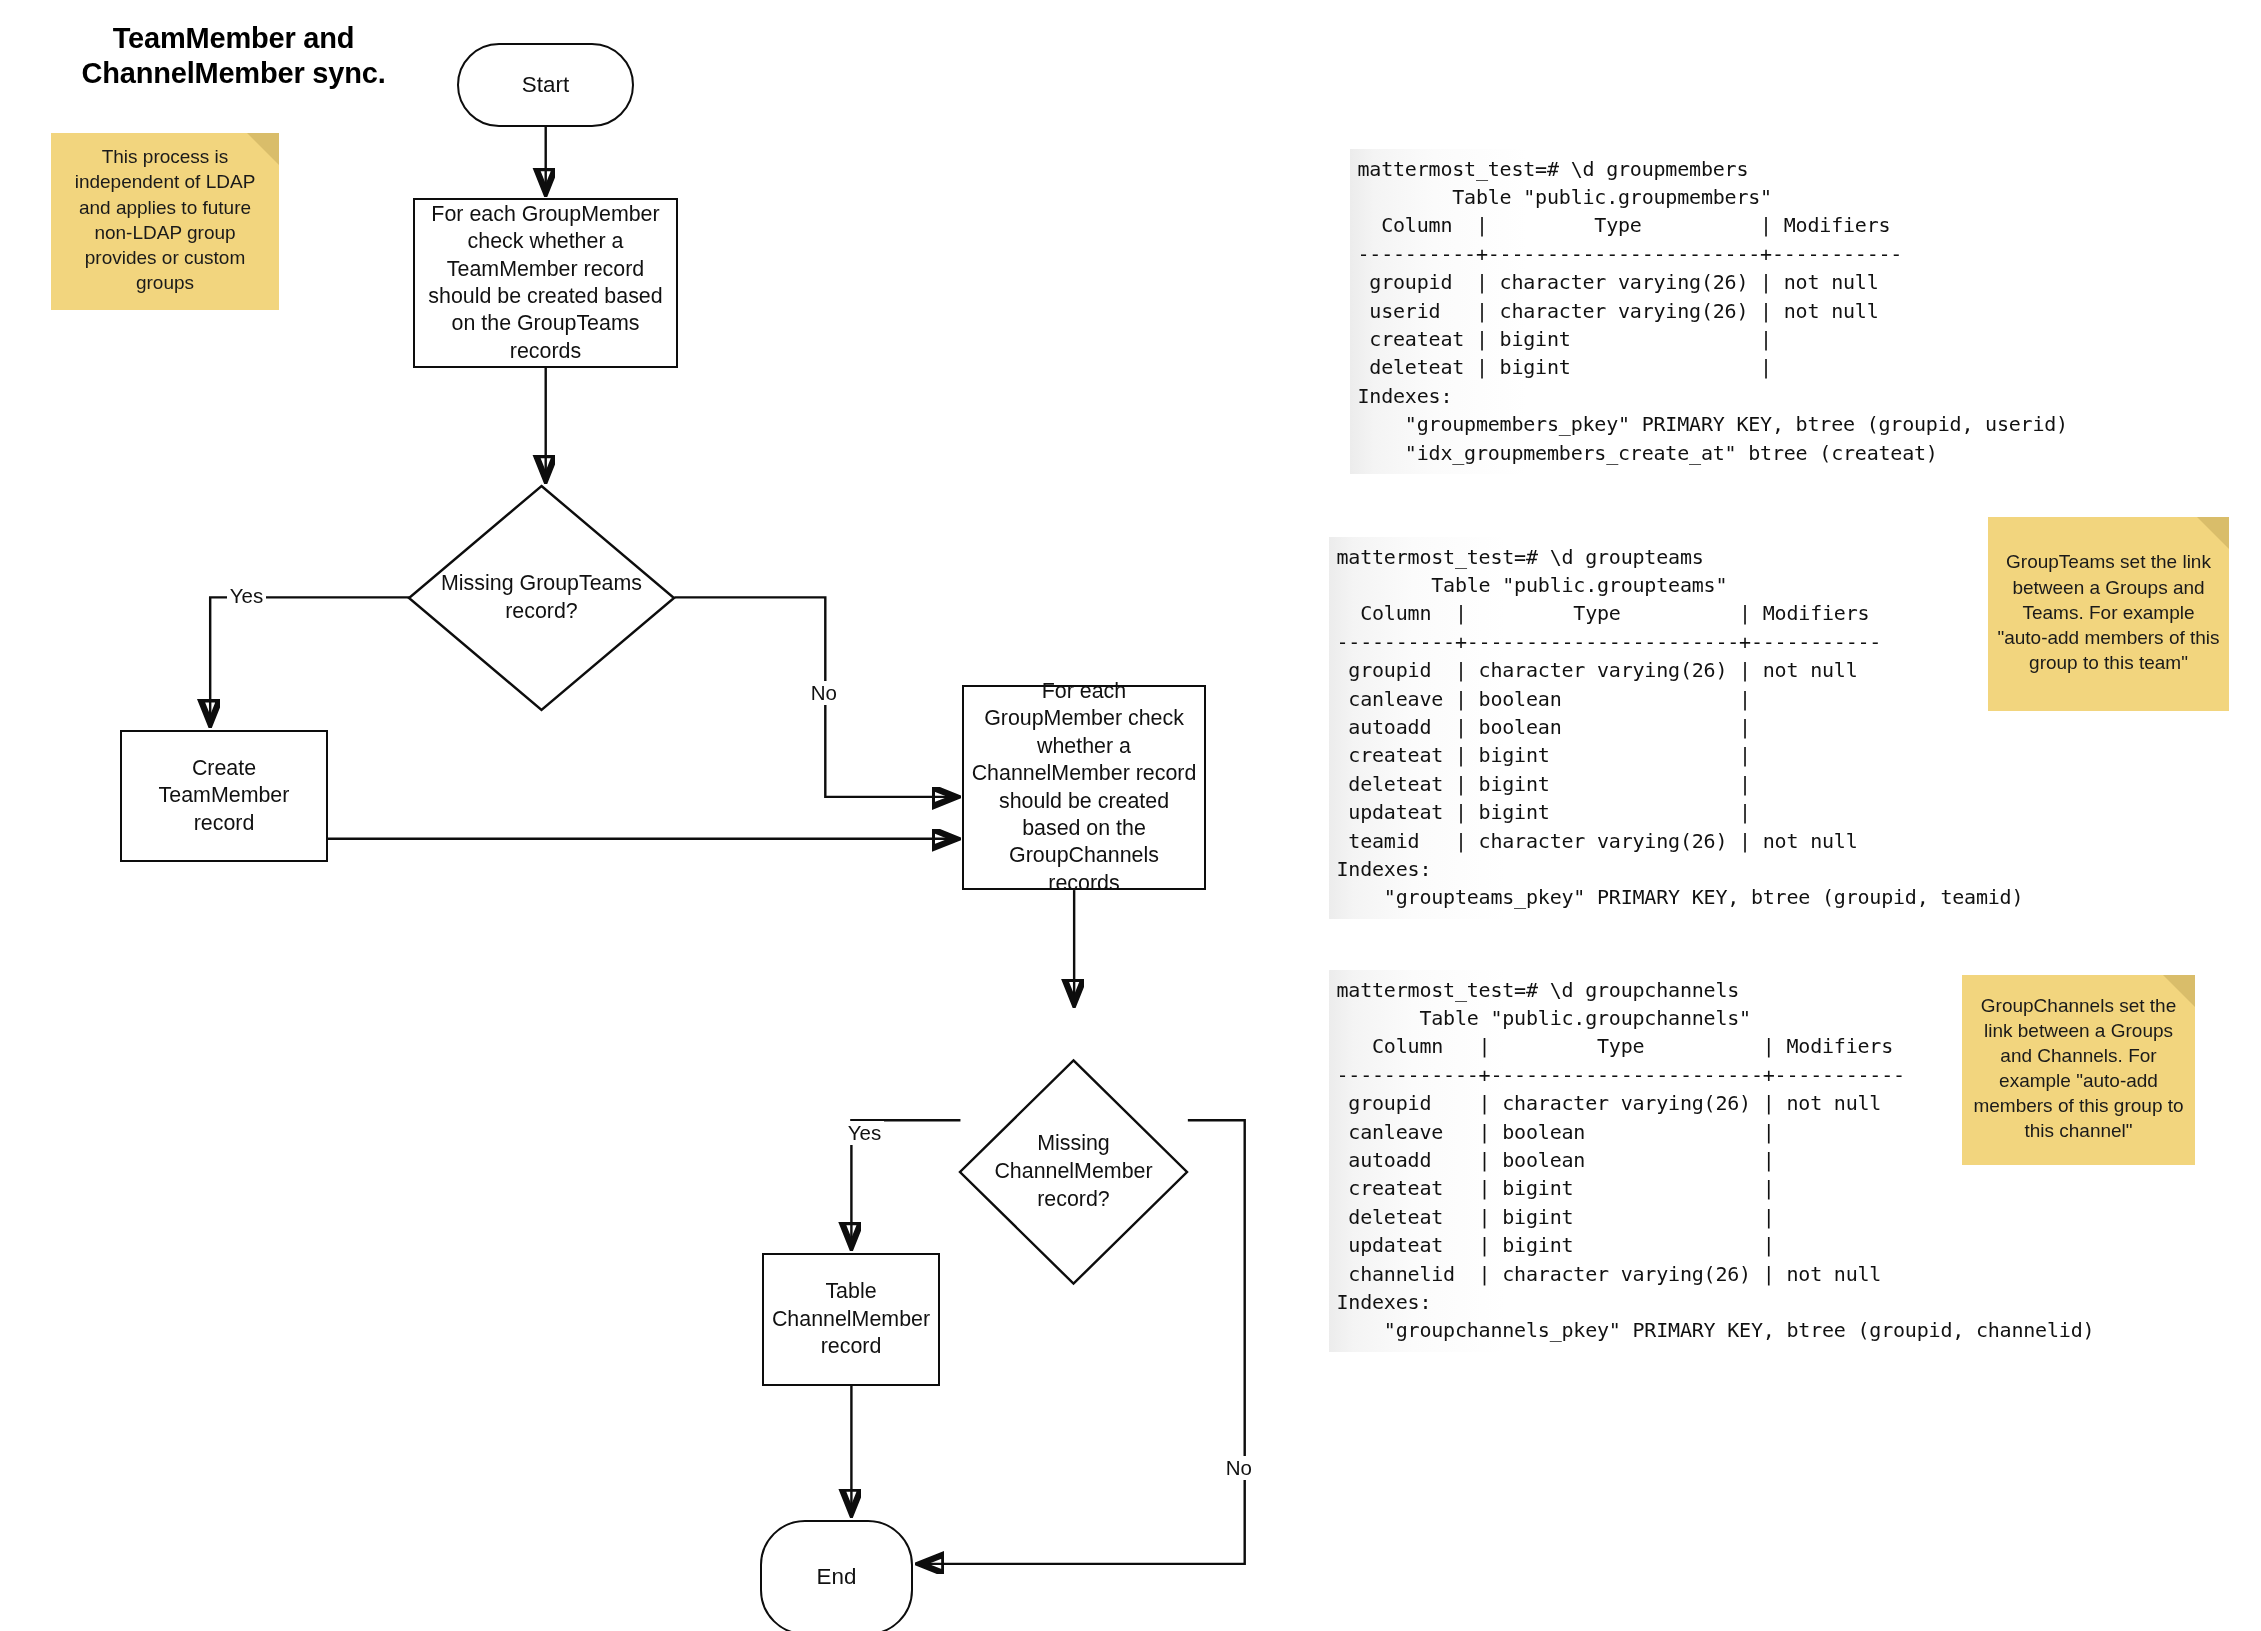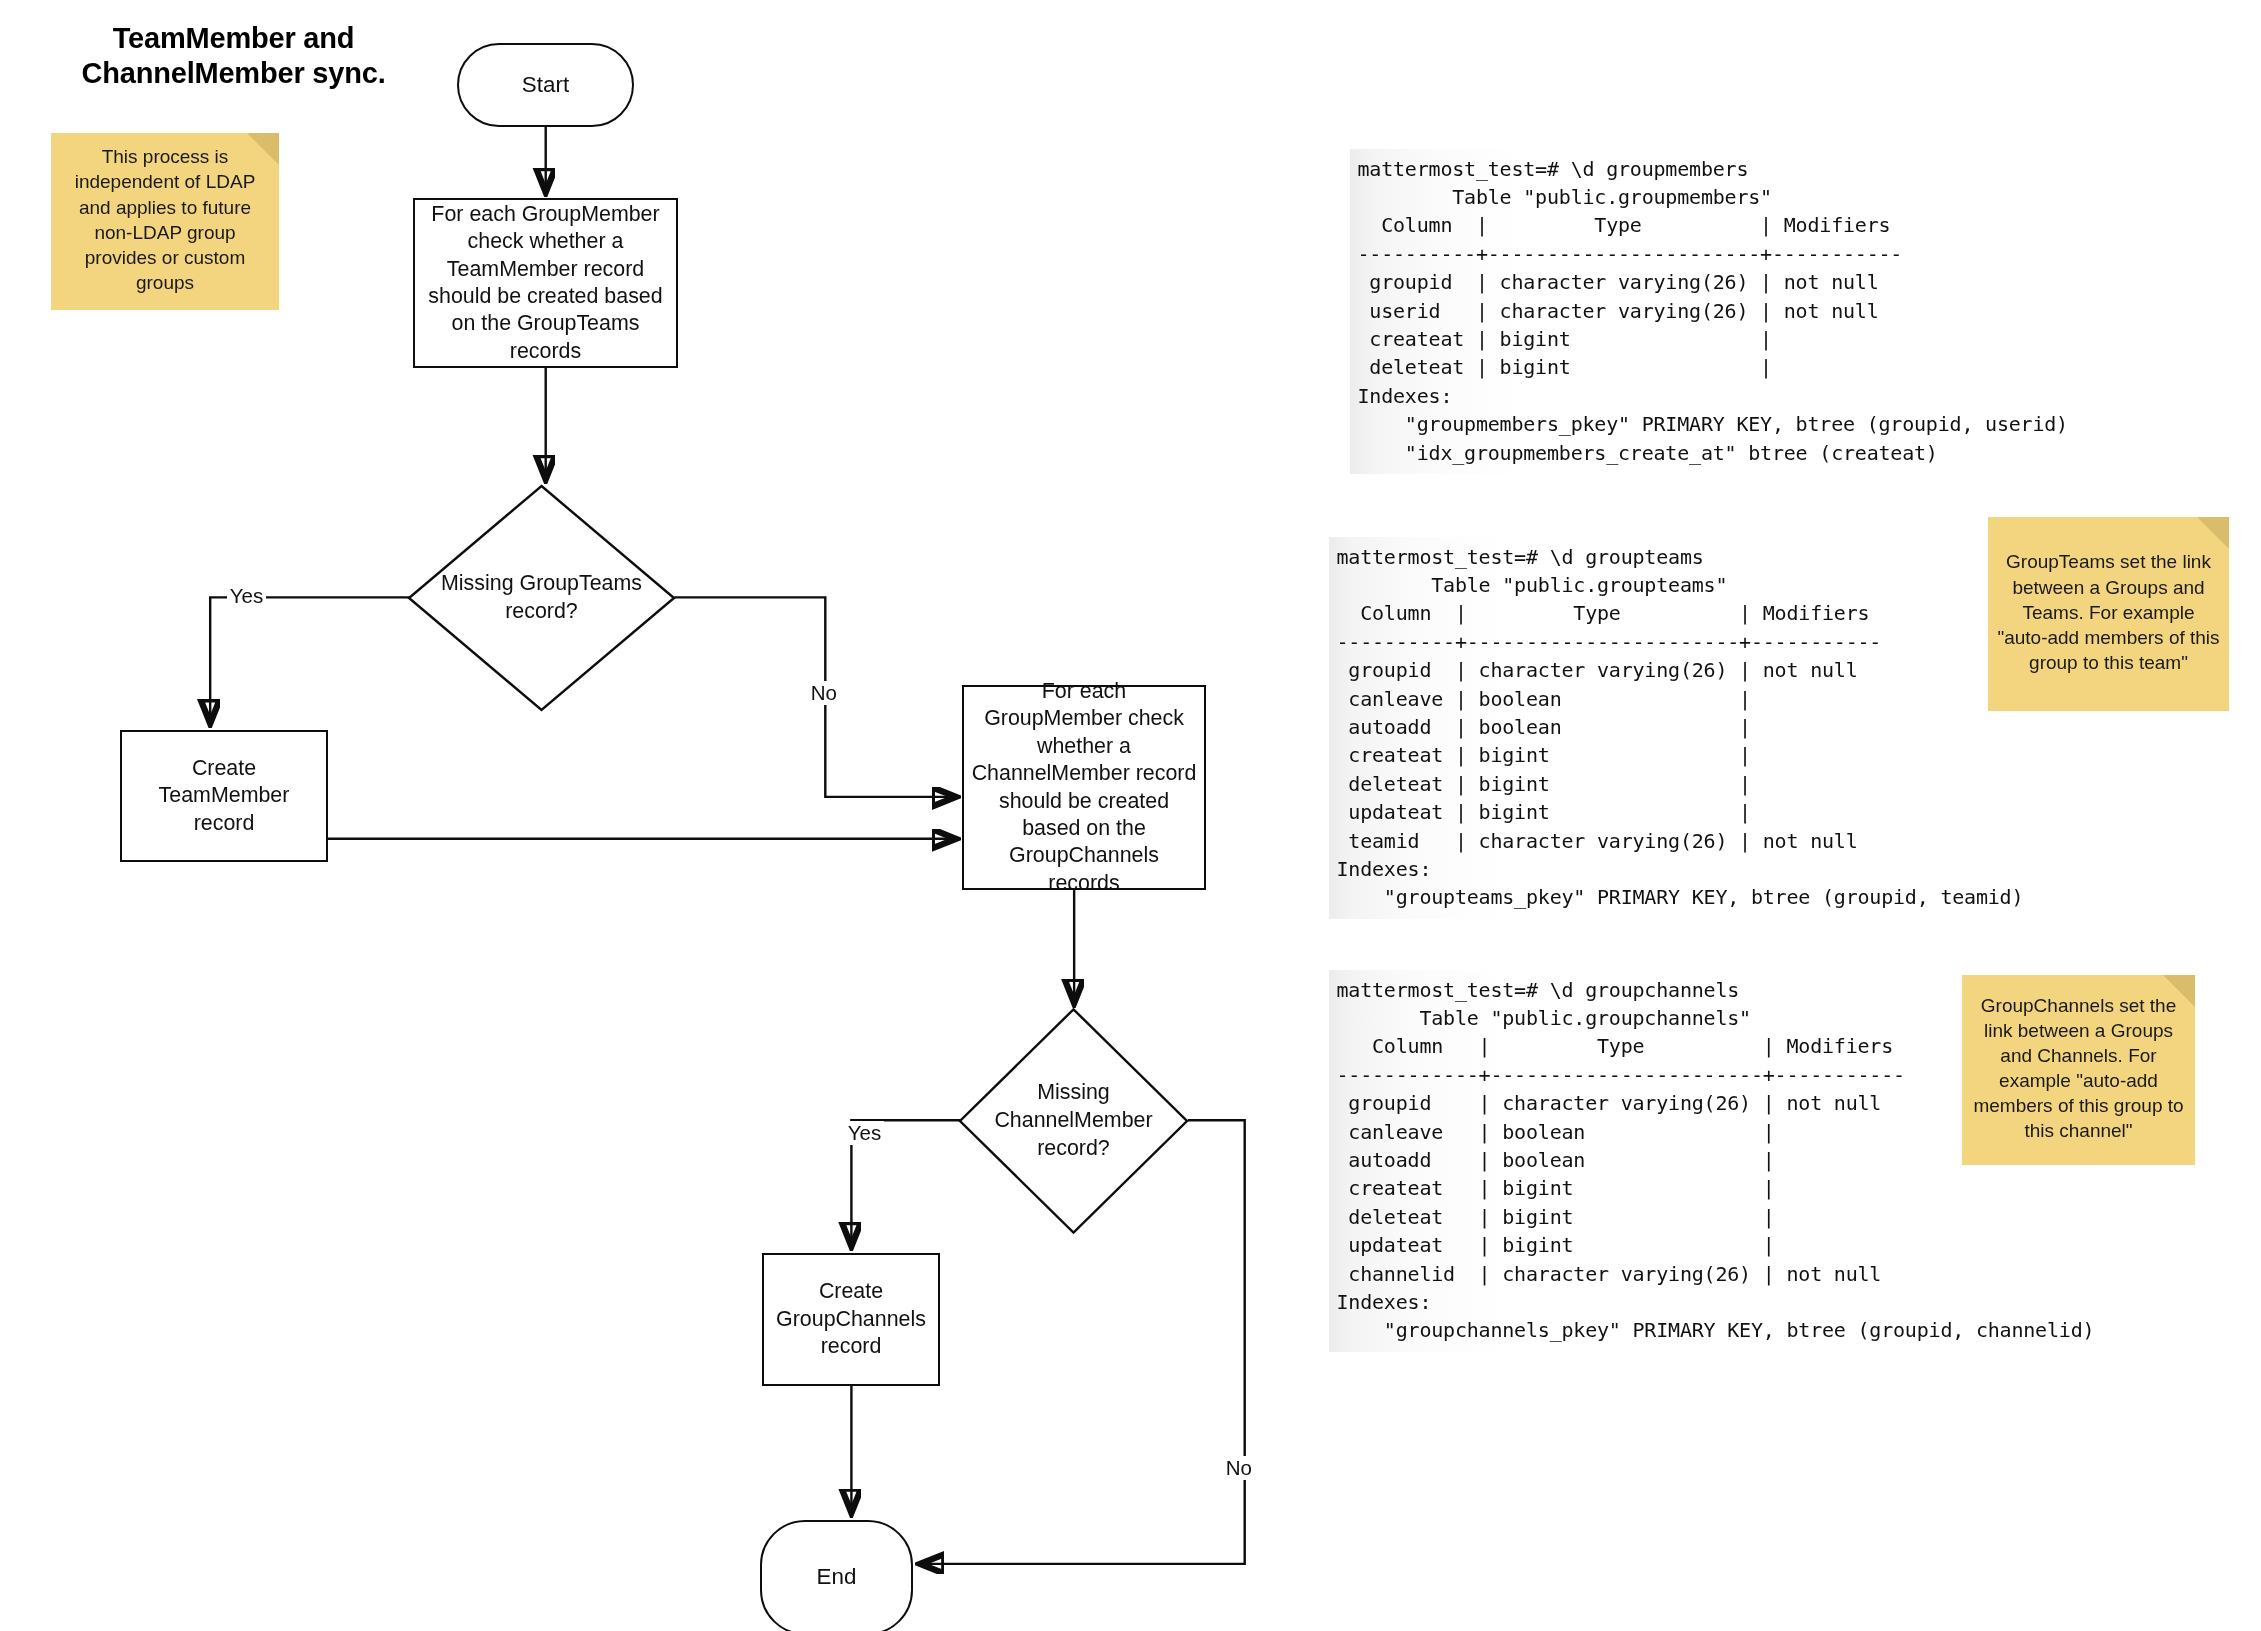--- a/index.html
+++ b/index.html
@@ -163,29 +163,29 @@
   </div>
 
   <div class="abs node" style="left:120px; top:730px; width:208px; height:132px;">
     <span>Create TeamMember record</span>
   </div>
 
   <div class="abs node" style="left:962px; top:685px; width:244px; height:205px;">
     <span>For each GroupMember check whether a ChannelMember record should be created based on the GroupChannels records</span>
   </div>
 
-  <div class="abs diamond-wrap" style="left:960px; top:1009px; width:227px; height:224px;">
+  <div class="abs diamond-wrap" style="left:960px; top:1060px; width:227px; height:224px;">
     <svg width="227" height="224" xmlns="http://www.w3.org/2000/svg" viewBox="0 0 244 240">
       <polygon points="122,0 244,120 122,240 0,120" fill="#ffffff" stroke="#0d0d0d" stroke-width="2.6"></polygon>
     </svg>
     <div class="diamond-label">Missing ChannelMember record?</div>
   </div>
 
   <div class="abs node" style="left:762px; top:1253px; width:178px; height:133px;">
-    <span>Create GroupChannels record</span>
+    <span>Table ChannelMember record</span>
   </div>
 
   <div class="abs node terminator" style="left:760px; top:1520px; width:153px; height:115px;">
     <span>End</span>
   </div>
 
   <div class="abs edge-label" style="left:227px; top:584px;">Yes</div>
   <div class="abs edge-label" style="left:808px; top:681px;">No</div>
   <div class="abs edge-label" style="left:845px; top:1121px;">Yes</div>
   <div class="abs edge-label" style="left:1223px; top:1456px;">No</div>

